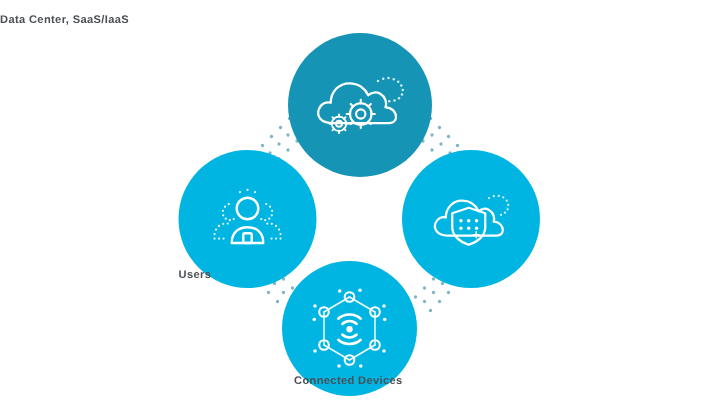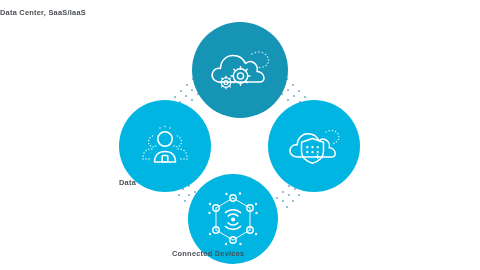--- a/index.html
+++ b/index.html
@@ -61,21 +61,21 @@
     position: absolute;
     color: #4a4f54;
     font-size: 7.4px;
     font-weight: bold;
     letter-spacing: 0.25px;
     white-space: nowrap;
   }
   #label-datacenter { left: 0; right: 0; top: 8px; }
   #label-users { left: 119px; width: 92px; top: 178px; }
   #label-applications { left: 268px; width: 92px; top: 178px; }
-  #label-devices { left: 172px; width: 90px; top: 249px; }
+  #label-devices { left: 196px; width: 90px; top: 249px; }
 
   .connector {
     position: absolute;
   }
 </style>
 </head>
 <body>
 
 <div id="stage">
 
@@ -257,21 +257,21 @@
         <circle cx="44" cy="37" r="0.75"></circle>
       </g>
 
       <g fill="#ffffff" opacity="0.9">
         <circle cx="23" cy="6" r="0.75"></circle>
           <circle cx="28" cy="4.5" r="0.75"></circle>
         <circle cx="33" cy="6" r="0.75"></circle>
       </g>
     </svg>
   </div>
-  <div class="label" id="label-users">Data</div>
+  <div class="label" id="label-users">Users</div>
 
   <div class="node" id="node-applications">
     <svg width="58" height="46" viewBox="0 0 58 46">
 
       <g fill="none" stroke="#ffffff" stroke-width="1.5" stroke-linecap="round" stroke-linejoin="round">
         <path d="M13 34 C7 34 4 30 5.2 26 C6.3 22.5 10 21.2 12.2 22
                  C12.2 15.5 17 10.8 23 10.8 C28.3 10.8 32.2 13.8 34 17.8
                  C35.8 16 38.8 15.6 41 17 C44 18.7 45 22.2 44.1 24.8
                  C47.6 24.8 50.2 27.4 50.2 30.4 C50.2 32.6 48.5 34 46.3 34 Z"></path>
       </g>

